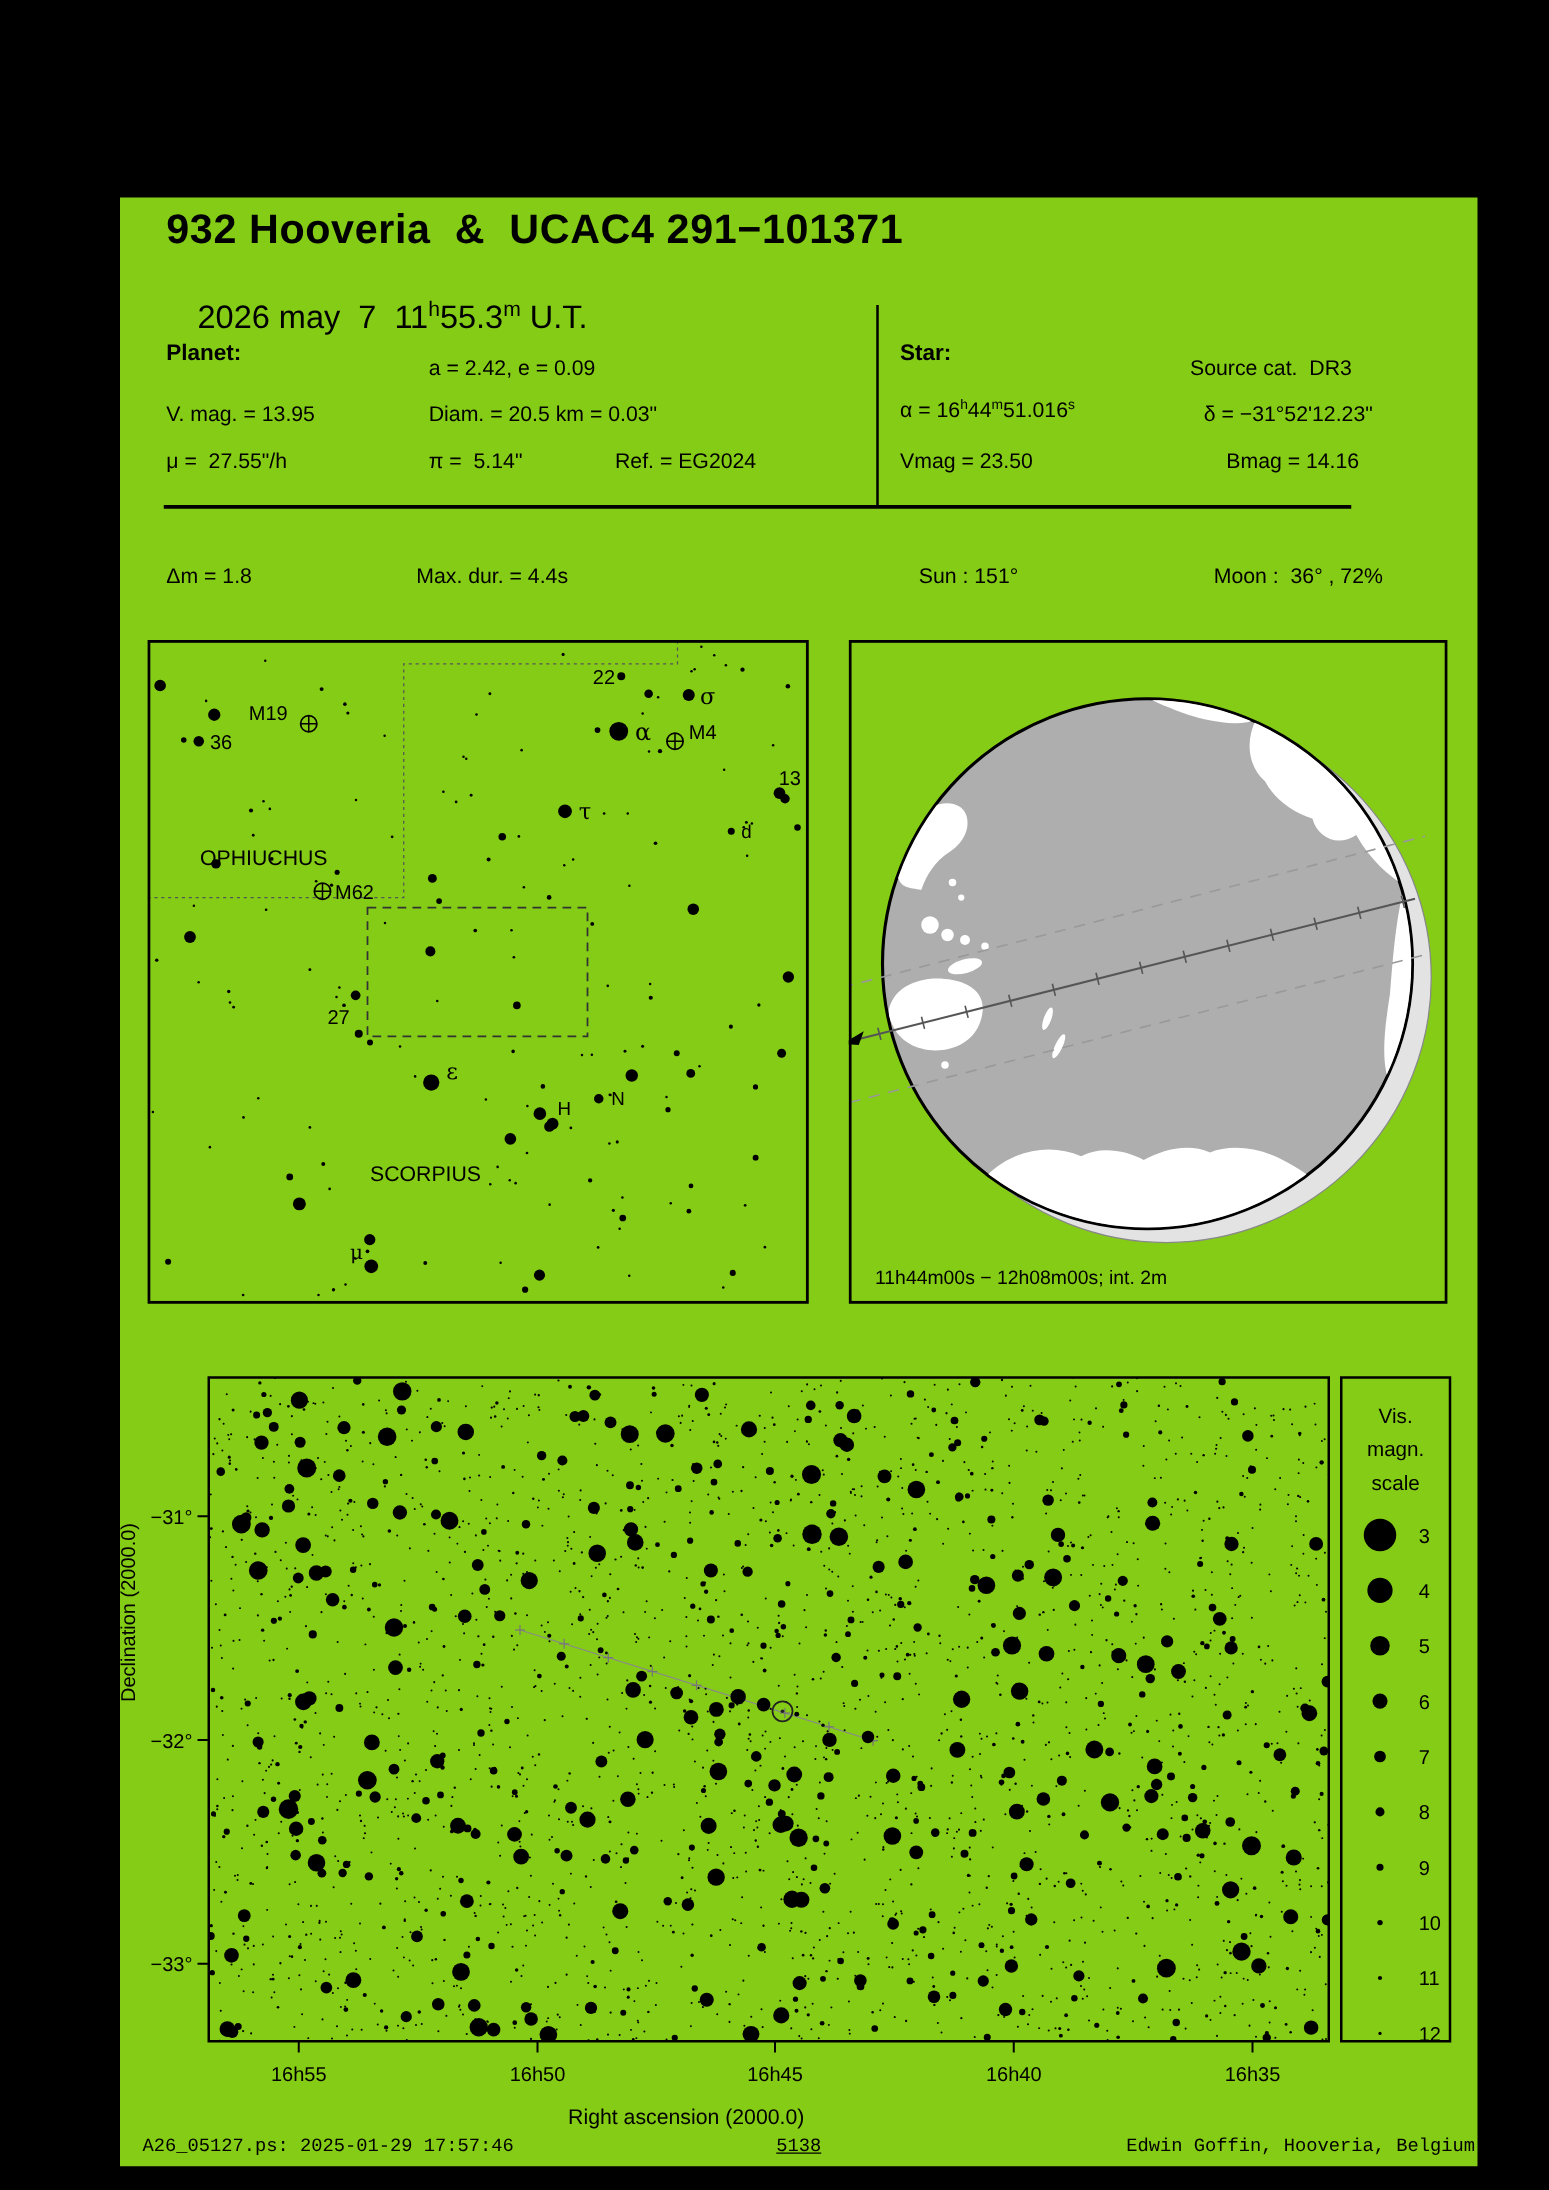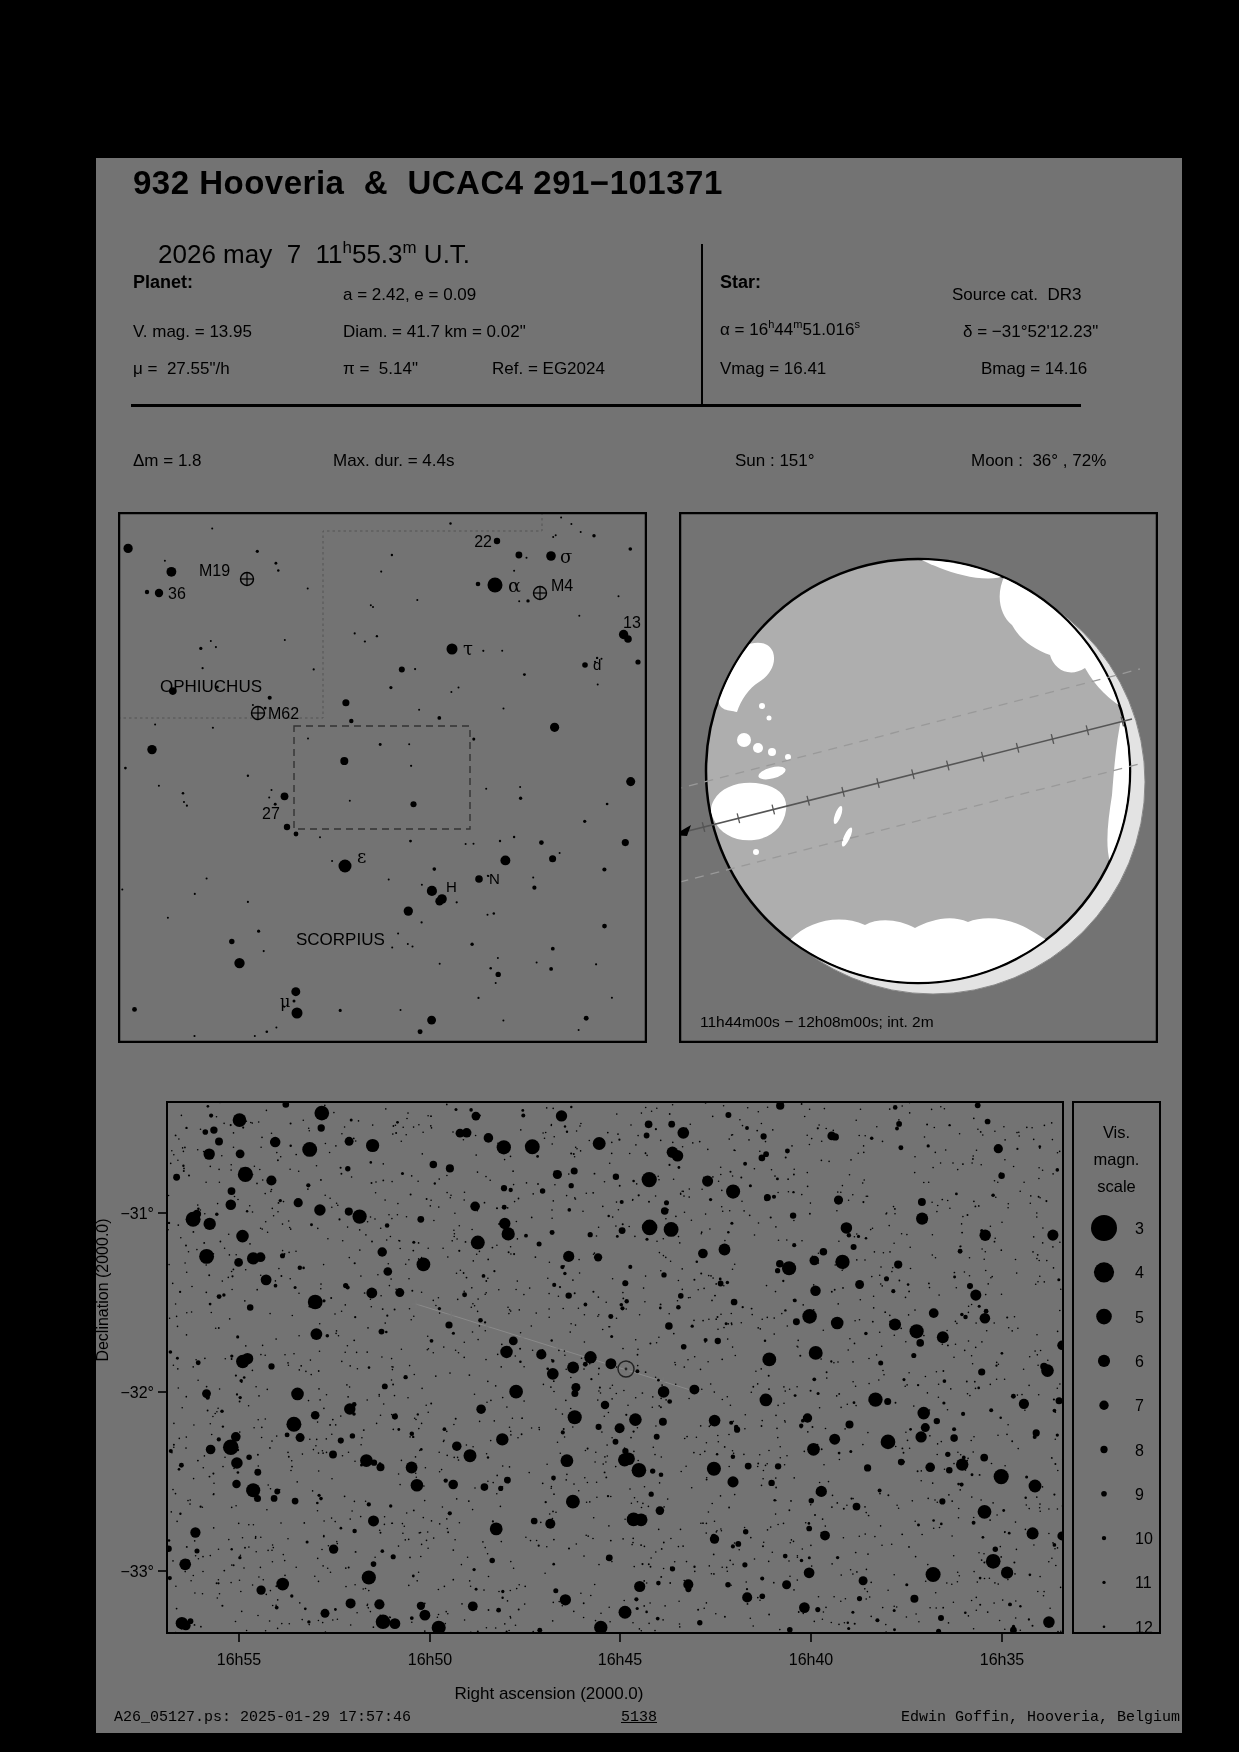--- a/index.html
+++ b/index.html
@@ -1,17 +1,17 @@
 <!DOCTYPE html>
 <html><head>
 <meta charset="utf-8">
 <style>
   html,body{margin:0;padding:0;background:#000;}
   body{width:1239px;height:1752px;position:relative;font-family:"Liberation Sans",sans-serif;color:#000;}
-  .page{position:absolute;left:96px;top:158px;width:1086px;height:1575px;background:#737373;}
+  .page{position:absolute;left:96px;top:158px;width:1086px;height:1575px;background:#84cc16;}
   .abs{position:absolute;white-space:pre;}
   .b{font-weight:bold;margin-top:22px;}
   .t17{font-size:17px;margin-top:34px;}
   .t18{font-size:18px;}
   #title{left:37px;top:6px;font-size:33px;font-weight:bold;letter-spacing:.5px;}
   #dateline{left:62px;top:52px;font-size:26px;margin-top:28px;}
   sup{font-size:65%;position:relative;}
   .vline{position:absolute;left:605px;top:86px;width:2px;height:162px;background:#000;}
   .hrule{position:absolute;left:35px;top:246px;width:950px;height:3px;background:#000;}
   svg text{font-family:"Liberation Sans",sans-serif;}
@@ -28,28 +28,28 @@
 
   <div id="title" class="abs">932 Hooveria  &amp;  UCAC4 291−101371</div>
   <div id="dateline" class="abs"><span>2026 may  7  11</span><sup>h</sup><span>55.3</span><sup>m</sup><span> U.T.</span></div>
 
   <span class="abs t18 b" style="left:37px;top:92px">Planet:</span>
   <span class="abs t17" style="left:247px;top:93px">a = 2.42, e = 0.09</span>
   <span class="abs t18 b" style="left:624px;top:92px">Star:</span>
   <span class="abs t17" style="left:856px;top:93px">Source cat.  DR3</span>
 
   <span class="abs t17" style="left:37px;top:130px">V. mag. = 13.95</span>
-  <span class="abs t17" style="left:247px;top:130px">Diam. = 41.7 km = 0.02"</span>
+  <span class="abs t17" style="left:247px;top:130px">Diam. = 20.5 km = 0.03"</span>
   <span class="abs t17" style="left:624px;top:126px"><span>α = 16</span><sup>h</sup><span>44</span><sup>m</sup><span>51.016</span><sup>s</sup></span>
   <span class="abs t17" style="left:867px;top:130px">δ = −31°52'12.23"</span>
 
   <span class="abs t17" style="left:37px;top:167px">μ =  27.55"/h</span>
   <span class="abs t17" style="left:247px;top:167px">π =  5.14"</span>
   <span class="abs t17" style="left:396px;top:167px">Ref. = EG2024</span>
-  <span class="abs t17" style="left:624px;top:167px">Vmag = 16.41</span>
+  <span class="abs t17" style="left:624px;top:167px">Vmag = 23.50</span>
   <span class="abs t17" style="left:885px;top:167px">Bmag = 14.16</span>
 
   <div class="vline"></div>
   <div class="hrule"></div>
 
   <span class="abs t17" style="left:37px;top:259px">Δm = 1.8</span>
   <span class="abs t17" style="left:237px;top:259px">Max. dur. = 4.4s</span>
   <span class="abs t17" style="left:639px;top:259px">Sun : 151°</span>
   <span class="abs t17" style="left:875px;top:259px">Moon :  36° , 72%</span>
 

